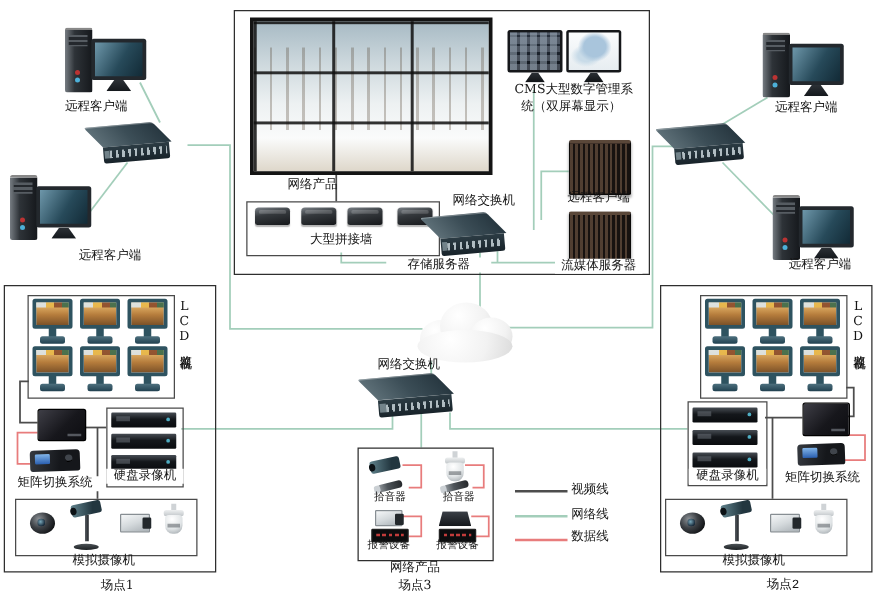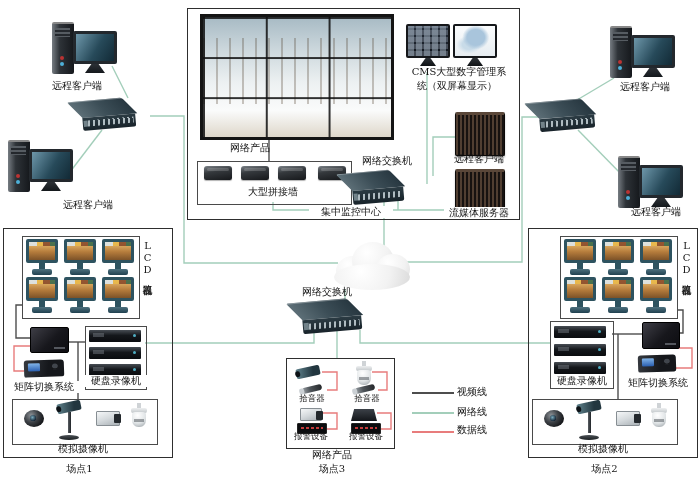--- a/index.html
+++ b/index.html
@@ -204,21 +204,21 @@
       <div class="cms-scr cms-map"></div>
     </div>
   <div class="lbl" style="left:402px;top:66px;width:114px;">CMS大型数字管理系</div>
   <div class="lbl" style="left:400px;top:80px;width:114px;">统（双屏幕显示）</div>
 
   <div class="dev rack" style="left:455px;top:112px;width:48px;height:40px;"></div>
   <div class="lbl" style="left:451px;top:153px;width:56px;">远程客户端</div>
   <div class="dev rack" style="left:455px;top:169px;width:48px;height:36px;"></div>
   <div class="lbl lbl-bg" style="left:444px;top:207px;width:68px;">流媒体服务器</div>
 
-  <div class="lbl lbl-bg" style="left:309px;top:206px;width:82px;">集中监控中心</div>
+  <div class="lbl lbl-bg" style="left:309px;top:206px;width:82px;">存储服务器</div>
 
   <div class="dev pc" style="left:52px;top:22px;">
     <div class="tower"></div>
       <div class="mon">
         <div class="scr"></div>
       </div>
   </div>
   <div class="lbl" style="left:46px;top:80px;width:62px;">远程客户端</div>
   <div class="dev sw" style="left:82px;top:98px;width:70px;height:30px;">
     <div class="top"></div>
@@ -314,21 +314,21 @@
       <div class="cp-pole"></div>
       <div class="cp-base"></div>
   </div>
   <div class="dev cam-box" style="left:96px;top:411px;width:24px;height:15px;"></div>
   <div class="dev" style="left:131px;top:403px;width:16px;height:26px;">
     <div class="ptz-arm"></div>
       <div class="ptz-top"></div>
       <div class="ptz-dome"></div>
   </div>
   <div class="lbl" style="left:52px;top:443px;width:62px;">模拟摄像机</div>
-  <div class="lbl" style="left:52px;top:463px;width:55px;">场点1</div>
+  <div class="lbl" style="left:52px;top:463px;width:55px;text-align:right;">场点1</div>
 
   <div class="box" style="left:528px;top:228px;width:168px;height:228px;"></div>
   <div class="innerbox" style="left:560px;top:236px;width:116px;height:81px;"></div>
   <div class="dev mm" style="left:564px;top:239px;">
       <div class="scr"></div>
       <div class="stand"></div>
       <div class="base"></div>
     </div>
   <div class="dev mm" style="left:602px;top:239px;">
       <div class="scr"></div>
@@ -374,21 +374,21 @@
       <div class="cp-pole"></div>
       <div class="cp-base"></div>
   </div>
   <div class="dev cam-box" style="left:616px;top:411px;width:24px;height:15px;"></div>
   <div class="dev" style="left:651px;top:403px;width:16px;height:26px;">
     <div class="ptz-arm"></div>
       <div class="ptz-top"></div>
       <div class="ptz-dome"></div>
   </div>
   <div class="lbl" style="left:572px;top:443px;width:62px;">模拟摄像机</div>
-  <div class="lbl" style="left:577px;top:463px;width:55px;">场点2</div>
+  <div class="lbl" style="left:599px;top:463px;width:55px;font-family:Liberation Mono, monospace;">场点2</div>
 
   <div class="box" style="left:286px;top:358px;width:107px;height:89px;"></div>
   <div class="dev" style="left:295px;top:365px;width:28px;height:14px;">
     <div class="cp-head" style="left:1px;top:2px;"></div>
   </div>
   <div class="dev mic" style="left:302px;top:386px;width:20px;height:6px;"></div>
   <div class="lbl sm" style="left:297px;top:394px;width:30px;">拾音器</div>
 
   <div class="dev" style="left:356px;top:361px;width:16px;height:24px;">
     <div class="ptz-arm"></div>

